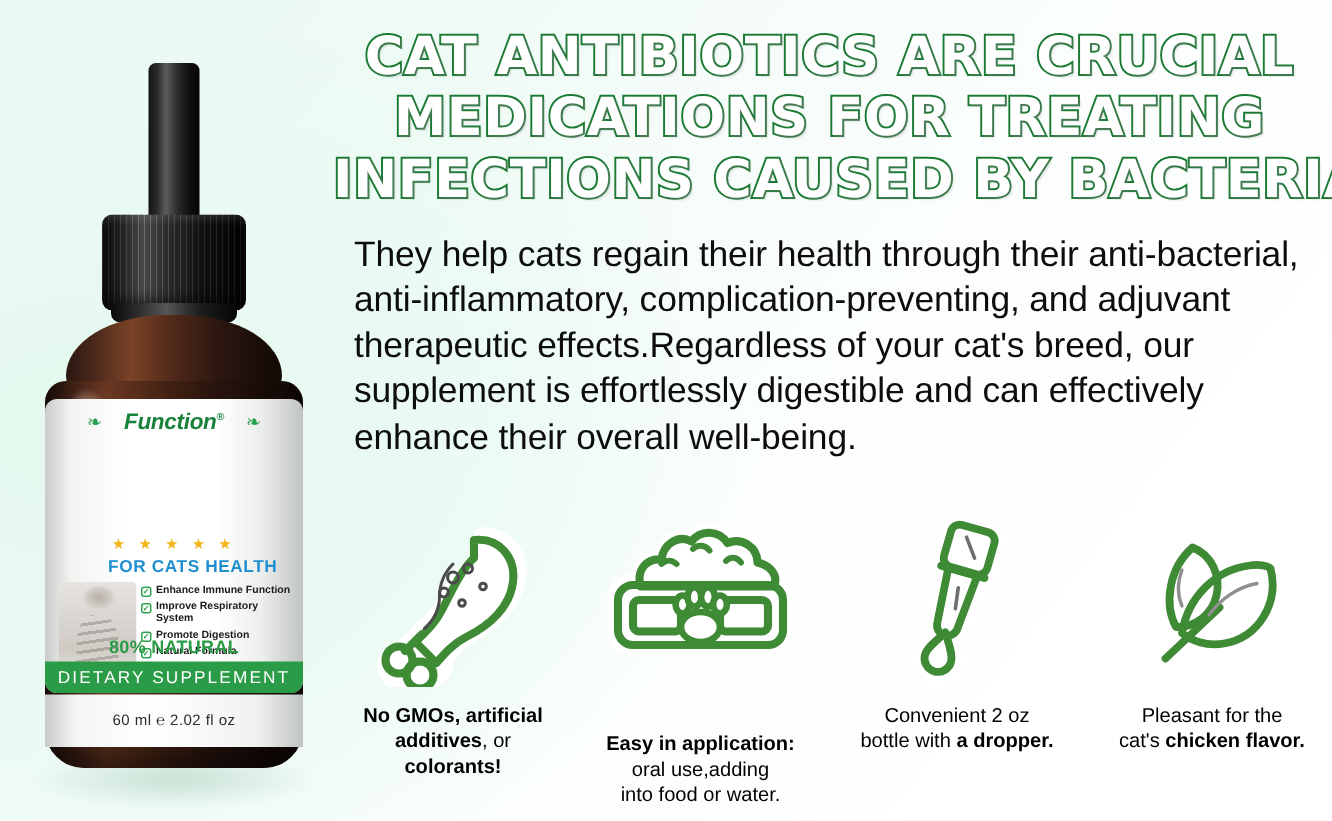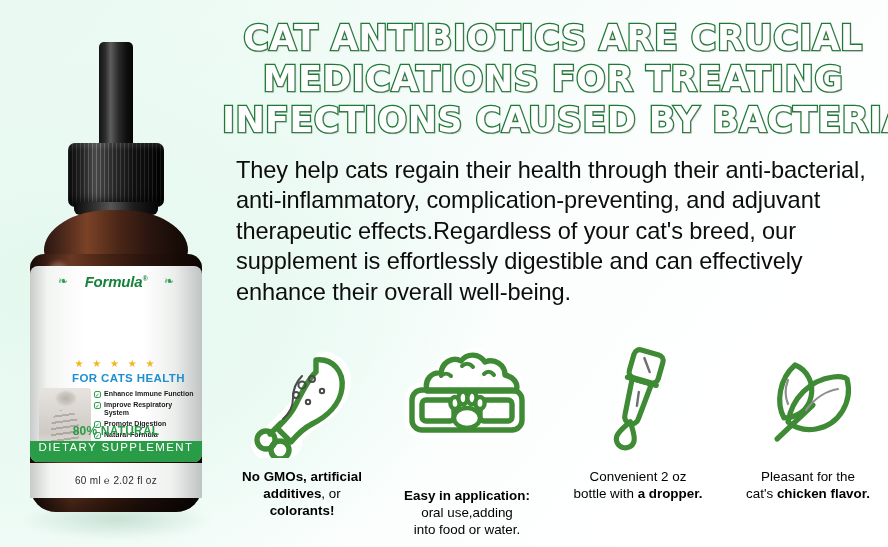--- a/index.html
+++ b/index.html
@@ -313,21 +313,21 @@
     color: #2a9b46;
     letter-spacing: 0.2px;
   }
   .dietary-band {
     position: absolute;
     left: 0; bottom: 0;
     width: 100%;
     height: 21px;
     background: #2a9b46;
     display: flex;
-    align-items: flex-start;
+    align-items: center;
     justify-content: center;
   }
   .dietary-band span {
     color: #ffffff;
     font-family: "Liberation Sans", sans-serif;
     font-size: 11.5px;
     letter-spacing: 1.4px;
   }
   .volume {
     position: absolute;
@@ -475,21 +475,21 @@
     <div class="cap-stem"></div>
     <div class="cap-body"></div>
     <div class="cap-collar"></div>
     <div class="bottle-shoulder"></div>
     <div class="bottle-body"></div>
     <div class="bottle-gloss"></div>
 
     <div class="label">
       <div class="brand-leaf-l">❧</div>
       <div class="brand-leaf-r">❧</div>
-      <div class="brand"><span>Formula</span><sup>®</sup></div>
+      <div class="brand"><span>Function</span><sup>®</sup></div>
 
 
       <div class="stars">★ ★ ★ ★ ★</div>
       <div class="for-cats">FOR CATS HEALTH</div>
 
       <div class="cat-photo"></div>
 
       <div class="benefits">
         <div class="benefit">
           <span class="chk">✓</span>

